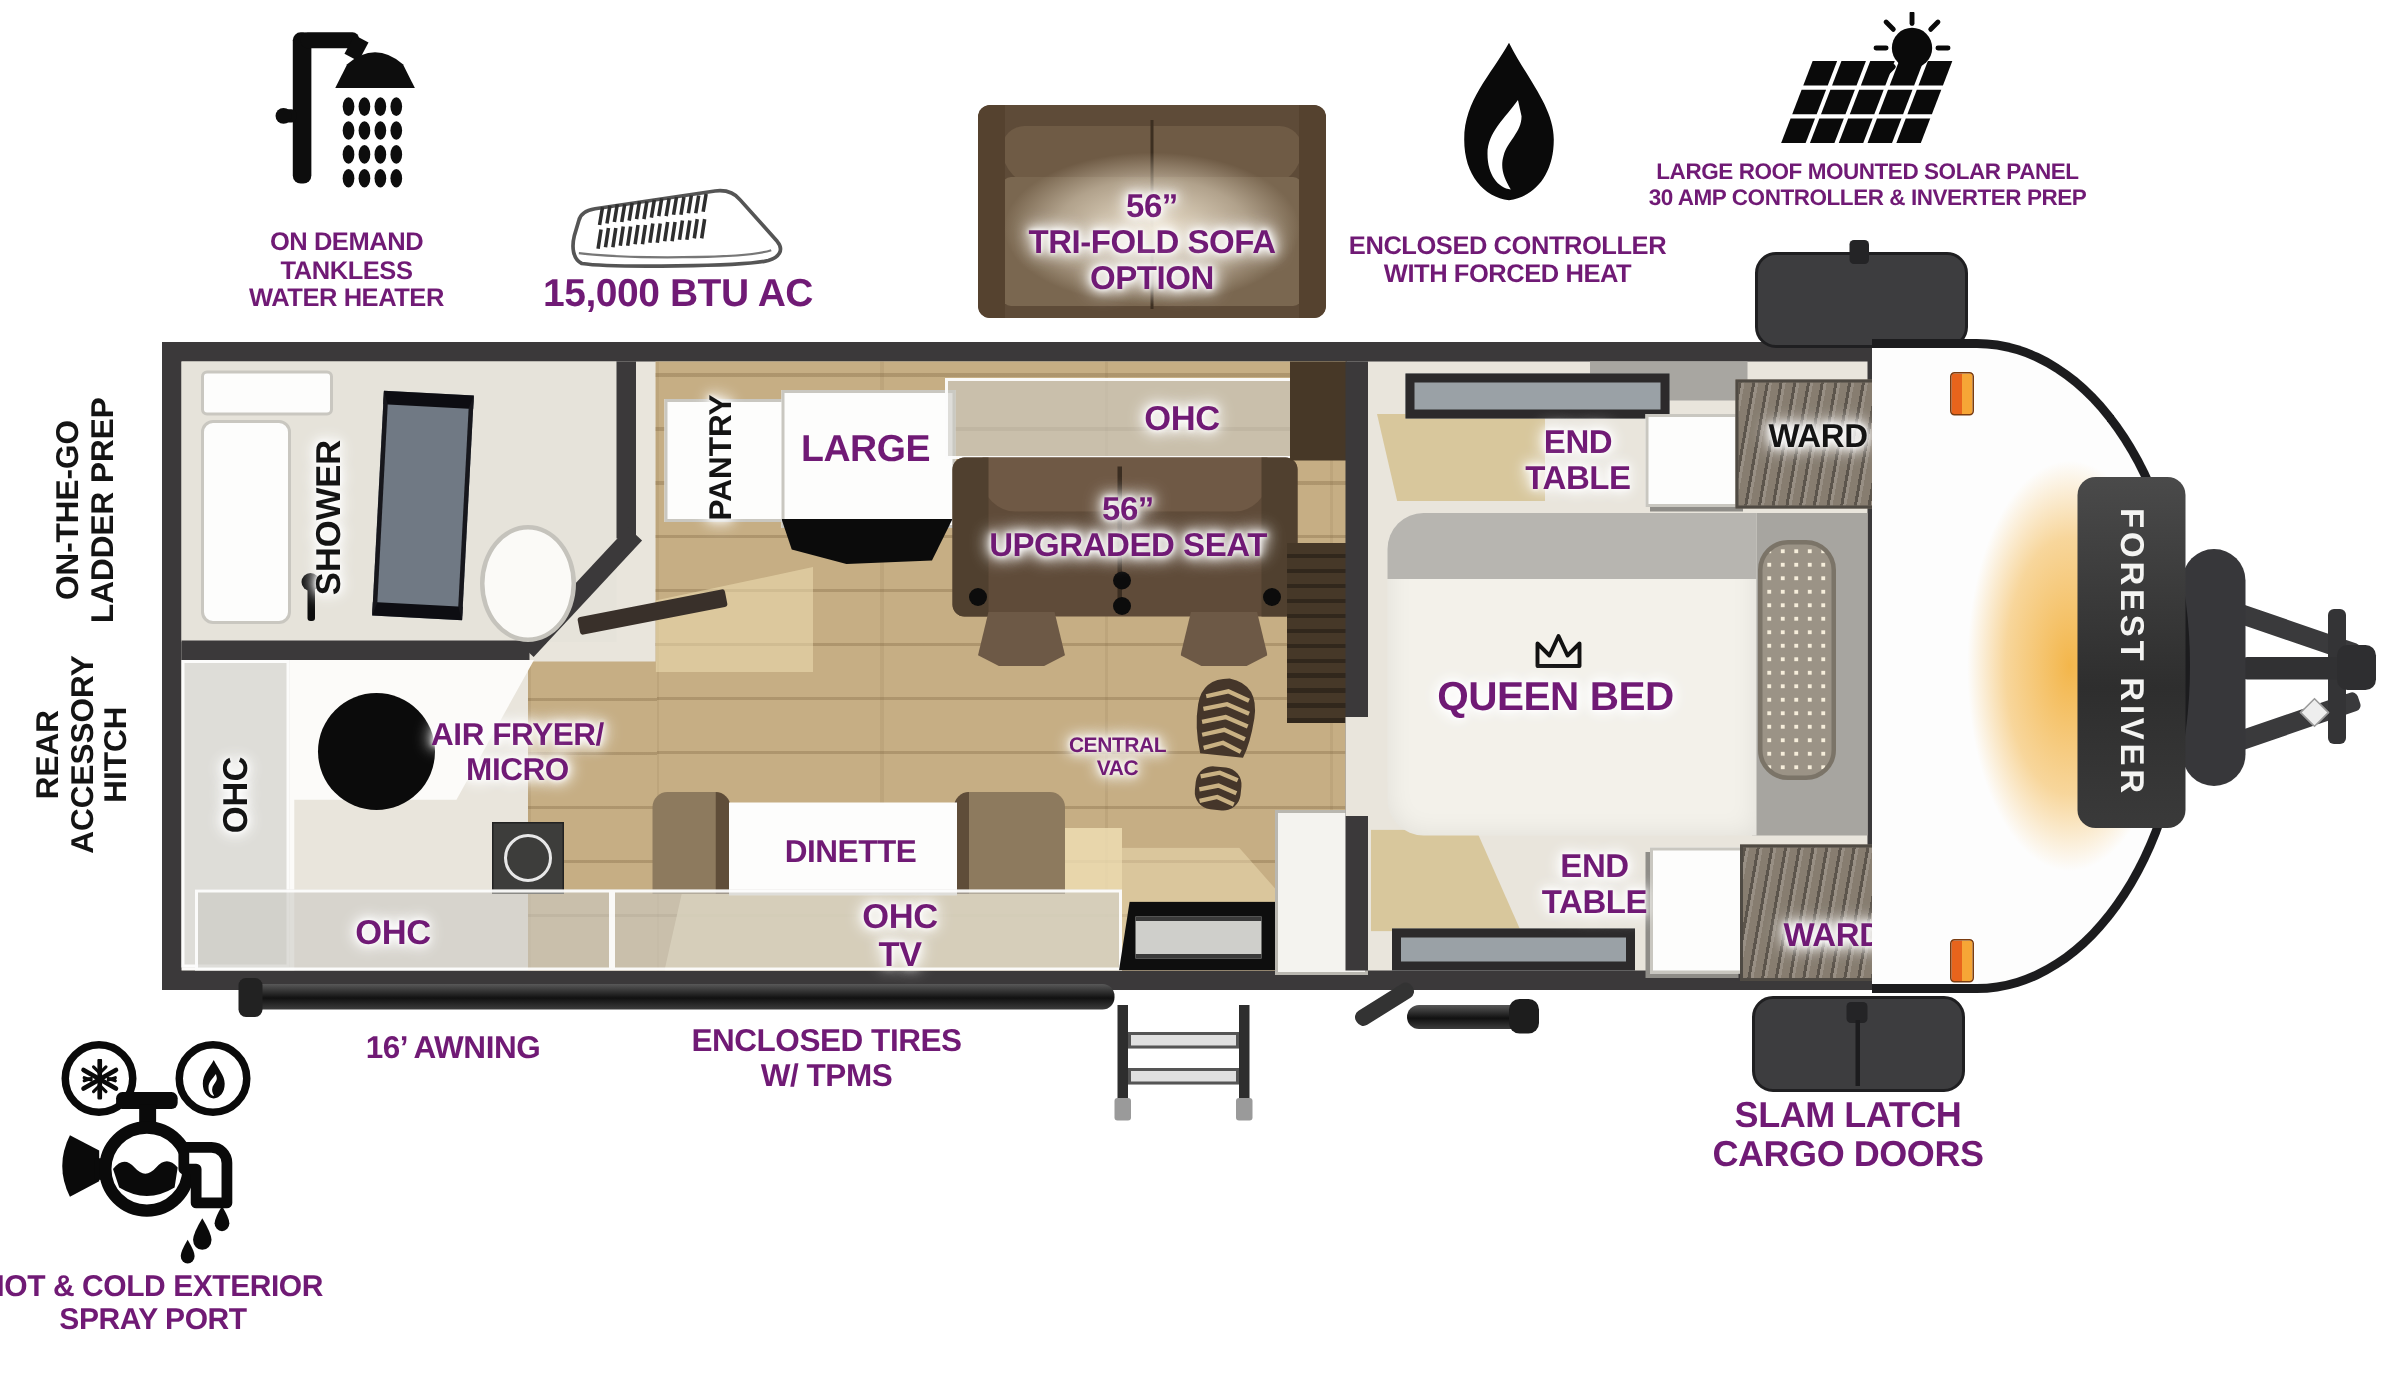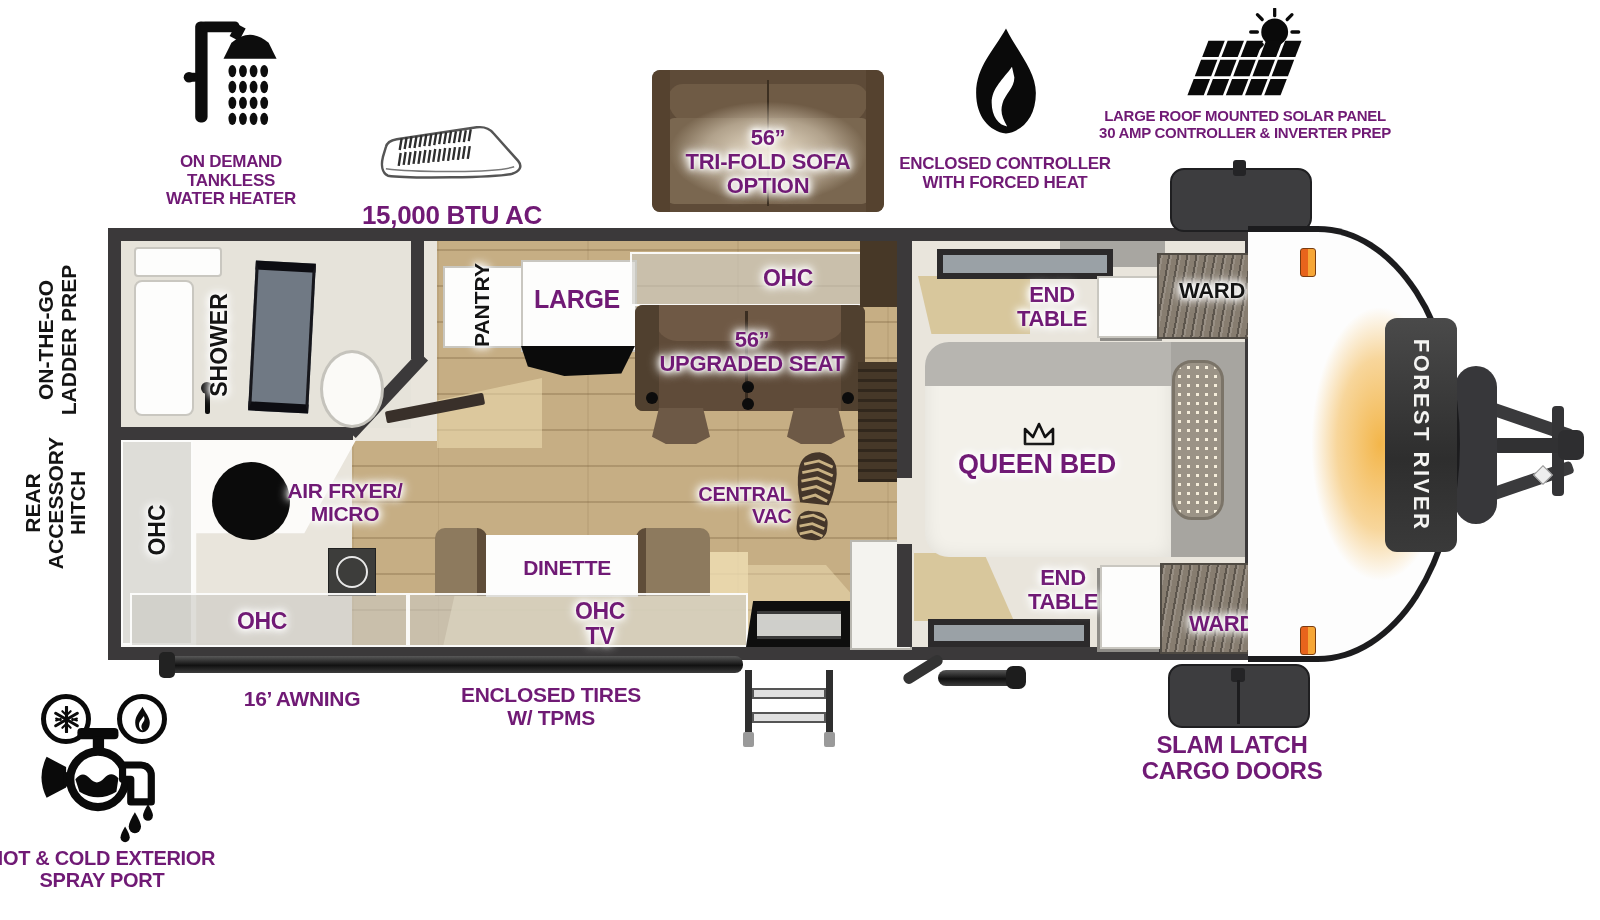--- a/index.html
+++ b/index.html
@@ -62,21 +62,21 @@
 </div>
 
 <div class="abs" style="left:378px;top:120px;width:148px;height:64px;">
   <svg width="148" height="64" viewBox="0 0 150 62">
     <path d="M10,55 C4,52 3,44 5,36 L8,26 C9,21 13,19 19,18 L100,6 C108,5 113,7 117,12 L142,40 C147,46 143,51 136,53 C120,57 30,58 10,55 Z" fill="#fff" stroke="#555" stroke-width="2.5"></path>
     <path d="M24,17l-2,12 M29,16l-2,12 M34,15l-2,12 M39,15l-2,12 M44,14l-2,12 M49,13l-2,12 M54,13l-2,12 M59,12l-2,12 M64,11l-2,12 M69,11l-2,12 M74,10l-2,12 M79,10l-2,12 M84,9l-2,12 M89,9l-2,12 M94,8l-2,12" stroke="#2e2e2e" stroke-width="2.4" fill="none"></path>
     <path d="M23,32l-2,13 M28,31l-2,13 M33,31l-2,13 M38,30l-2,13 M43,30l-2,13 M48,29l-2,13 M53,29l-2,13 M58,28l-2,13 M63,28l-2,13 M68,27l-2,13 M73,27l-2,13 M78,26l-2,13 M83,26l-2,13 M88,25l-2,13 M93,25l-2,13" stroke="#2e2e2e" stroke-width="2.4" fill="none"></path>
     <path d="M8,48 C40,52 120,52 138,46" stroke="#777" stroke-width="1.5" fill="none"></path>
   </svg>
 </div>
-<div class="lbl" style="left:452px;top:215px;font-size:26px;">15,000 BTU AC</div>
+<div class="lbl" style="left:452px;top:195px;font-size:26px;">15,000 BTU AC</div>
 
 <div class="abs" style="left:652px;top:70px;width:232px;height:142px;background:#5e4b38;border-radius:8px;overflow:hidden;">
   <div class="abs" style="left:0;top:0;width:100%;height:100%;background:
        radial-gradient(closest-side at 50% 58%,rgba(244,233,212,.95) 0%,rgba(244,233,212,.45) 55%,rgba(244,233,212,0) 85%);z-index:3;"></div>
   <div class="abs" style="left:16px;top:14px;width:200px;height:40px;background:#6f5b45;border-radius:18px 18px 30px 30px;"></div>
   <div class="abs" style="left:16px;top:48px;width:200px;height:86px;background:#7a6750;border-radius:6px;"></div>
   <div class="abs" style="left:0;top:0;width:18px;height:142px;background:#55422f;border-radius:8px 0 0 8px;"></div>
   <div class="abs" style="left:214px;top:0;width:18px;height:142px;background:#55422f;border-radius:0 8px 8px 0;"></div>
   <div class="abs" style="left:115px;top:10px;width:2px;height:126px;background:#3c2f21;"></div>
 </div>
@@ -209,21 +209,21 @@
 <div class="abs" style="left:742px;top:381px;width:12px;height:12px;background:#0c0c0c;border-radius:50%;"></div>
 <div class="abs" style="left:742px;top:398px;width:12px;height:12px;background:#0c0c0c;border-radius:50%;"></div>
 <div class="abs" style="left:842px;top:392px;width:12px;height:12px;background:#0c0c0c;border-radius:50%;"></div>
 <div class="lbl glow" style="left:752px;top:352px;font-size:22px;">
   <div>56”</div>
   <div>UPGRADED SEAT</div>
 </div>
 
 <div class="abs" style="left:860px;top:241px;width:38px;height:66px;background:#473827;"></div>
 <div class="abs" style="left:858px;top:362px;width:42px;height:120px;background:#463828;background-image:repeating-linear-gradient(0deg,rgba(0,0,0,.3) 0 3px,transparent 3px 10px);"></div>
-<div class="lbl glow" style="left:745px;top:505px;font-size:20px;text-align:right;">
+<div class="lbl glow" style="left:745px;top:505px;font-size:14px;">
   <div>CENTRAL</div>
   <div>VAC</div>
 </div>
 <div class="abs" style="left:793px;top:450px;width:44px;height:96px;transform:rotate(6deg);">
   <svg width="44" height="96" viewBox="0 0 46 96">
     <path d="M23,0 Q44,2 43,26 Q42,44 38,54 L8,54 Q2,36 3,20 Q4,2 23,0 Z" fill="#45362a"></path>
     <rect x="7" y="62" width="32" height="30" rx="12" fill="#45362a"></rect>
     <g stroke="#c9b183" stroke-width="3" fill="none">
       <path d="M8,14 L23,9 L38,14 M7,23 L23,18 L39,23 M7,32 L23,27 L39,32 M8,41 L23,36 L38,41 M10,50 L23,45 L36,50"></path>
       <path d="M10,70 L23,66 L36,70 M10,79 L23,75 L36,79 M11,87 L23,83 L35,87"></path>

